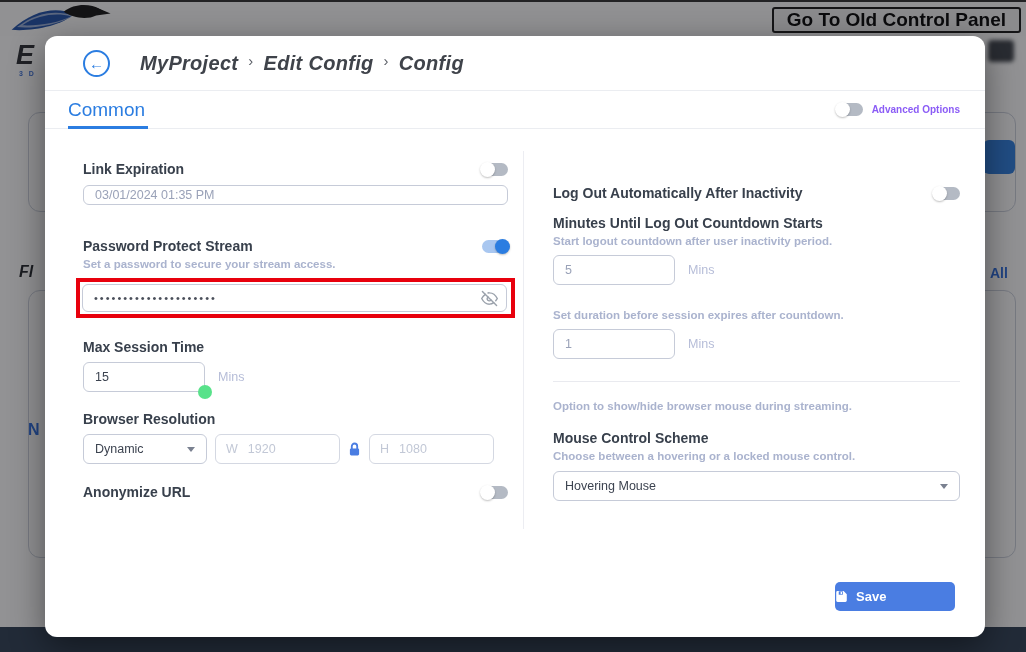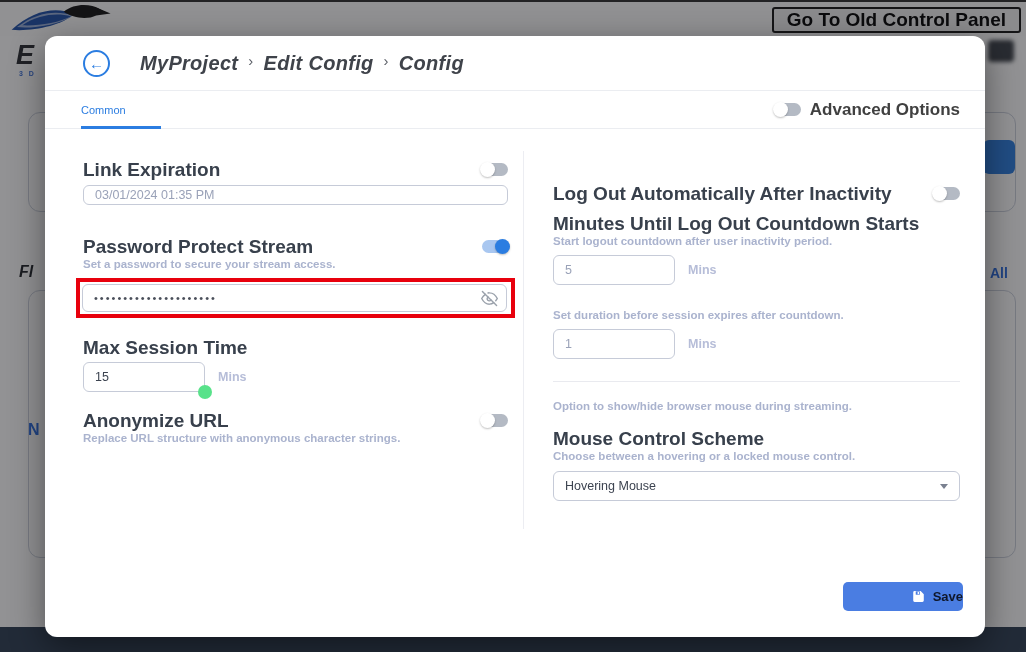--- a/index.html
+++ b/index.html
@@ -41,52 +41,52 @@
   .modal-header { position:absolute; left:0; top:0; width:100%; height:55px;
     border-bottom:1px solid #ebedf1; display:flex; align-items:center; padding-left:38px; }
   .back-btn { width:27px; height:27px; border-radius:50%; border:2.2px solid #2b7de1;
     display:flex; align-items:center; justify-content:center; color:#2b7de1;
     font-size:15px; font-weight:bold; cursor:pointer; }
   .breadcrumb { margin-left:30px; font-size:20px; font-weight:bold; font-style:italic;
     color:#3f434a; letter-spacing:0.3px; display:flex; align-items:flex-start; }
   .crumb-sep { font-size:15px; color:#5a5e66; margin:0 10px; font-style:normal; font-weight:normal; }
   .tab-row { position:absolute; left:0; top:55px; width:100%; height:38px;
     border-bottom:1px solid #ebedf1; display:flex; align-items:center; }
-  .tab-common { margin-left:36px; font-size:11px; color:#2b7de1; position:relative; height:100%;
+  .tab-common { margin-left:23px; font-size:19px; color:#2b7de1; position:relative; height:100%;
     display:flex; align-items:center; cursor:pointer; }
   .tab-underline { position:absolute; left:0; bottom:-1px; width:80px; height:3px; background:#2b7de1; }
   .adv-wrap { margin-left:auto; margin-right:25px; display:flex; align-items:center; gap:9px; }
-  .adv-label { font-size:17px; font-weight:bold; color:#404040; }
+  .adv-label { font-size:10px; font-weight:bold; color:#8b5cf6; }
 
   .modal-content { position:absolute; left:0; top:93px; width:100%; height:508px; }
   .col-divider { position:absolute; left:478px; top:22px; width:1px; height:378px; background:#ecedf2; }
   .col-left  { position:absolute; left:38px;  top:0; width:425px; }
   .col-right { position:absolute; left:508px; top:0; width:407px; }
 
   .group-head { display:flex; align-items:center; justify-content:space-between; }
-  .f-label { font-size:19px; font-weight:bold; color:#38404c; line-height:17px; }
+  .f-label { font-size:14px; font-weight:bold; color:#38404c; line-height:17px; }
   .f-hint { font-size:11.5px; font-weight:bold; color:#aab3ce; line-height:15px; margin-top:2px; }
 
   
   .toggle { width:26px; height:13px; border-radius:8px; position:relative; cursor:pointer; flex:none; }
   .toggle .knob { position:absolute; width:15px; height:15px; border-radius:50%; top:-1px;
     box-shadow:0 1px 2px rgba(0,0,0,0.25); }
   .toggle.off { background:#b4bac4; }
   .toggle.off .knob { left:-2px; background:#ffffff; }
   .toggle.on { background:#a9c7f0; }
   .toggle.on .knob { right:-2px; background:#2b7de1; }
 
   
   .tb { border:1px solid #c6cbd8; border-radius:6px; height:20px; background:#fff;
     font-family:"Liberation Sans",sans-serif; font-size:12.5px; padding:0 11px;
     color:#9aa2b8; outline:none; }
   .tb.full { width:425px; margin-top:7px; }
   .tb.small { width:122px; height:30px; }
   .tb.dark { color:#3c4350; }
-  .mins { font-size:12.5px; font-weight:bold; color:#b6bdd8; margin-left:13px; }
+  .mins { font-size:12.5px; font-weight:normal; color:#b6bdd8; margin-left:13px; }
   .inrow { display:flex; align-items:center; margin-top:6px; position:relative; }
 
   .red-wrap { margin-top:6px; margin-left:-7px; width:439px; border:4px solid #e8000d;
     padding:2px; background:#fff; }
   .pw-row { position:relative; width:425px; }
   .pw-input { width:425px; height:28px; border:1px solid #c6cbd8; border-radius:6px;
     font-size:11px; letter-spacing:2px; color:#4a4f5a; padding:0 30px 0 11px;
     font-family:"Liberation Sans",sans-serif; outline:none; }
   .eye { position:absolute; right:9px; top:6px; cursor:pointer; line-height:0; }
 
@@ -96,23 +96,23 @@
   .caret { margin-left:auto; width:0; height:0; border-left:4.5px solid transparent;
     border-right:4.5px solid transparent; border-top:5px solid #7a8190; }
   .dim-box { border:1px solid #d4d8e2; border-radius:6px; height:30px; background:#fff;
     display:flex; align-items:center; padding:0 10px; font-size:12.5px; color:#c2c8d6; gap:10px; }
   .res-row { display:flex; align-items:center; margin-top:6px; gap:8px; }
 
   .green-dot { position:absolute; left:115px; bottom:-7px; width:14px; height:14px;
     border-radius:50%; background:#58e28a; }
   .r-divider { width:407px; height:1px; background:#e9eaef; }
 
-  .save-btn { position:absolute; right:22px; bottom:26px; width:120px; height:29px;
-    background:#4a7de2; border:none; border-radius:5px; color:#0f172a; font-weight:bold;
-    font-size:13px; display:flex; align-items:center; justify-content:flex-end; gap:8px;
+  .save-btn { position:absolute; right:30px; bottom:26px; width:120px; height:29px;
+    background:#4a7de2; border:none; border-radius:5px; color:#ffffff; font-weight:bold;
+    font-size:13px; display:flex; align-items:center; justify-content:flex-start; gap:8px;
     cursor:pointer; font-family:"Liberation Sans",sans-serif; }
 
   
   .mt32{margin-top:32px;} .mt33{margin-top:33px;} .mt21{margin-top:21px;} .mt19{margin-top:19px;}
   .mt20{margin-top:20px;} .mt56{margin-top:56px;} .mt13{margin-top:13px;} .mt23{margin-top:23px;}
   .mt17{margin-top:17px;} .mt16{margin-top:16px;} .mt22{margin-top:22px;}
 </style>
 </head>
 <body>
 
@@ -210,29 +210,51 @@
 
         <div class="mt21">
           <div class="f-label">Max Session Time</div>
           <div class="inrow">
             <input class="tb small dark" value="15" style="">
             <span class="mins">Mins</span>
             <div class="green-dot"></div>
           </div>
         </div>
 
+        <div class="mt19">
+          <div class="f-label">Browser Resolution</div>
+          <div class="res-row">
+            <div class="selbox" style="width:124px;">
+              <span>Dynamic</span>
+              <span class="caret"></span>
+            </div>
+            <div class="dim-box" style="width:125px;">
+              <span>W</span>
+              <span>1920</span>
+            </div>
+            <span style="line-height:0;">
+              <svg width="13" height="15" viewBox="0 0 24 26">
+                <path d="M7 12 V7 a5 5 0 0 1 10 0 v5" stroke="#4a7de2" stroke-width="3.4" fill="none"></path>
+                <rect x="3.5" y="11" width="17" height="13" rx="2.5" fill="#4a7de2"></rect>
+              </svg>
+            </span>
+            <div class="dim-box" style="width:125px;">
+              <span>H</span>
+              <span>1080</span>
+            </div>
+          </div>
+        </div>
 
         <div class="mt20">
           <div class="group-head">
             <div class="f-label">Anonymize URL</div>
             <div class="toggle off">
                 <div class="knob"></div>
               </div>
           </div>
-          <div class="f-hint">Replace URL structure with anonymous character strings.</div>
         </div>
       </div>
 
       <div class="col-right">
 
         <div class="mt56">
           <div class="group-head">
             <div class="f-label">Log Out Automatically After Inactivity</div>
             <div class="toggle off">
                 <div class="knob"></div>

